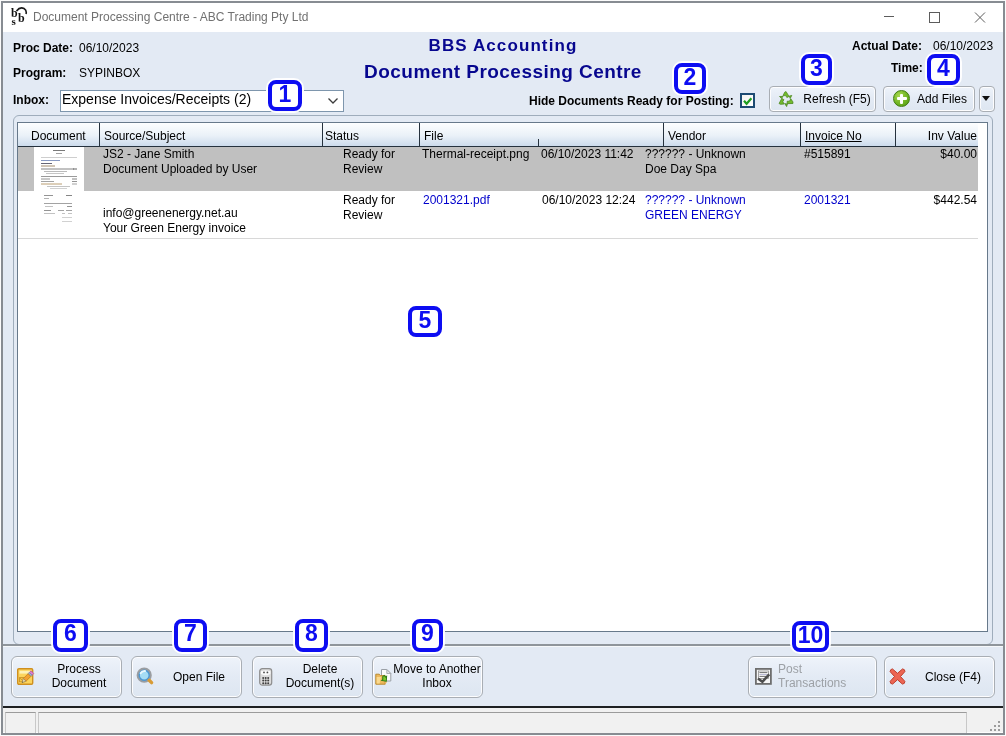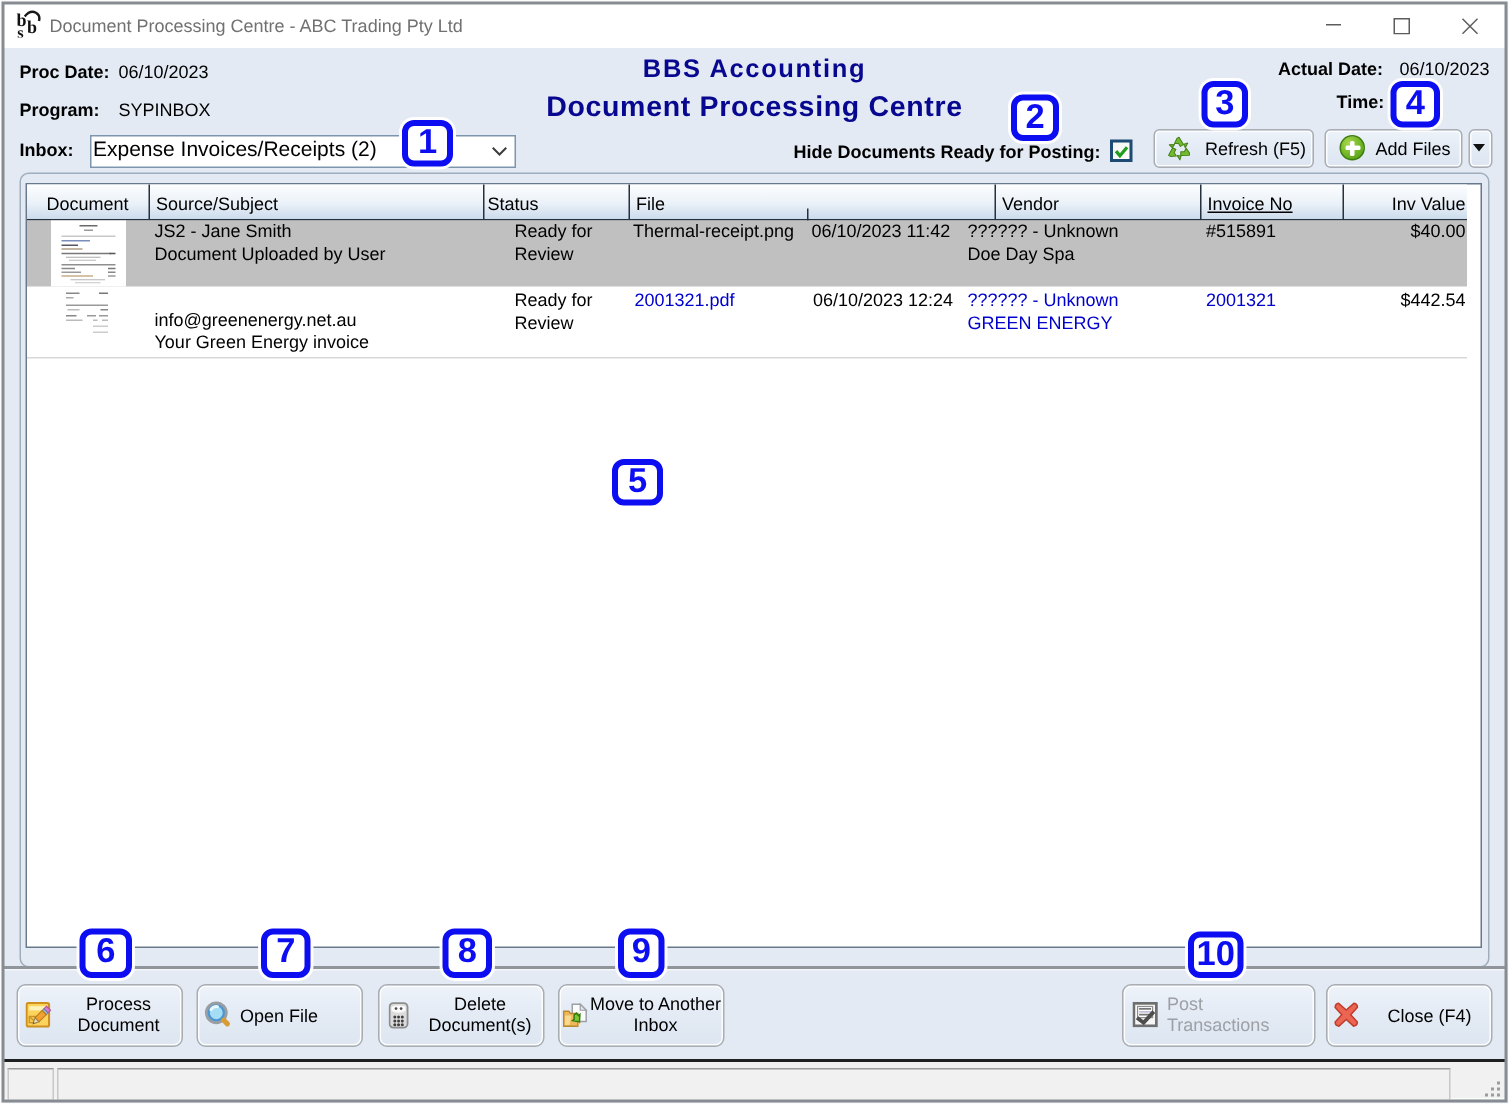--- a/index.html
+++ b/index.html
@@ -125,21 +125,21 @@
 <div class="cell blue" style="left:645px;top:193px;">?????? - Unknown<br>GREEN ENERGY</div>
 <div class="cell blue" style="left:804px;top:193px;">2001321</div>
 <div class="cell" style="left:877px;top:193px;width:100px;text-align:right;">$442.54</div>
 <div class="abs" style="left:18px;top:238px;width:960px;height:1px;background:#d8d8d8;"></div>
 
 <div class="abs" style="left:2px;top:644px;width:1002px;height:2px;background:#8f959b;box-shadow:0 1px 0 #f6f8fa;"></div>
 
 <div class="abs btn bigbtn" style="left:11px;top:656px;width:111px;height:42px;"></div>
 <div class="abs t12" style="left:40px;top:662px;width:78px;text-align:center;">Process<br>Document</div>
 <div class="abs btn bigbtn" style="left:131px;top:656px;width:111px;height:42px;"></div>
-<div class="abs t12" style="left:160px;top:670px;width:78px;text-align:left;">Open File</div>
+<div class="abs t12" style="left:160px;top:670px;width:78px;text-align:center;">Open File</div>
 <div class="abs btn bigbtn" style="left:252px;top:656px;width:111px;height:42px;"></div>
 <div class="abs t12" style="left:281px;top:662px;width:78px;text-align:center;">Delete<br>Document(s)</div>
 <div class="abs btn bigbtn" style="left:372px;top:656px;width:111px;height:42px;"></div>
 <div class="abs t12" style="left:393px;top:662px;width:88px;text-align:center;">Move to Another<br>Inbox</div>
 <div class="abs btn bigbtn" style="left:748px;top:656px;width:129px;height:42px;"></div>
 <div class="abs t12" style="left:778px;top:662px;width:92px;text-align:left;color:#9da1a6;">Post<br>Transactions</div>
 <div class="abs btn bigbtn" style="left:884px;top:656px;width:111px;height:42px;"></div>
 <div class="abs t12" style="left:915px;top:670px;width:76px;text-align:center;">Close (F4)</div>
 
 <div class="abs" style="left:2px;top:706px;width:1002px;height:2px;background:#1e2022;"></div>

